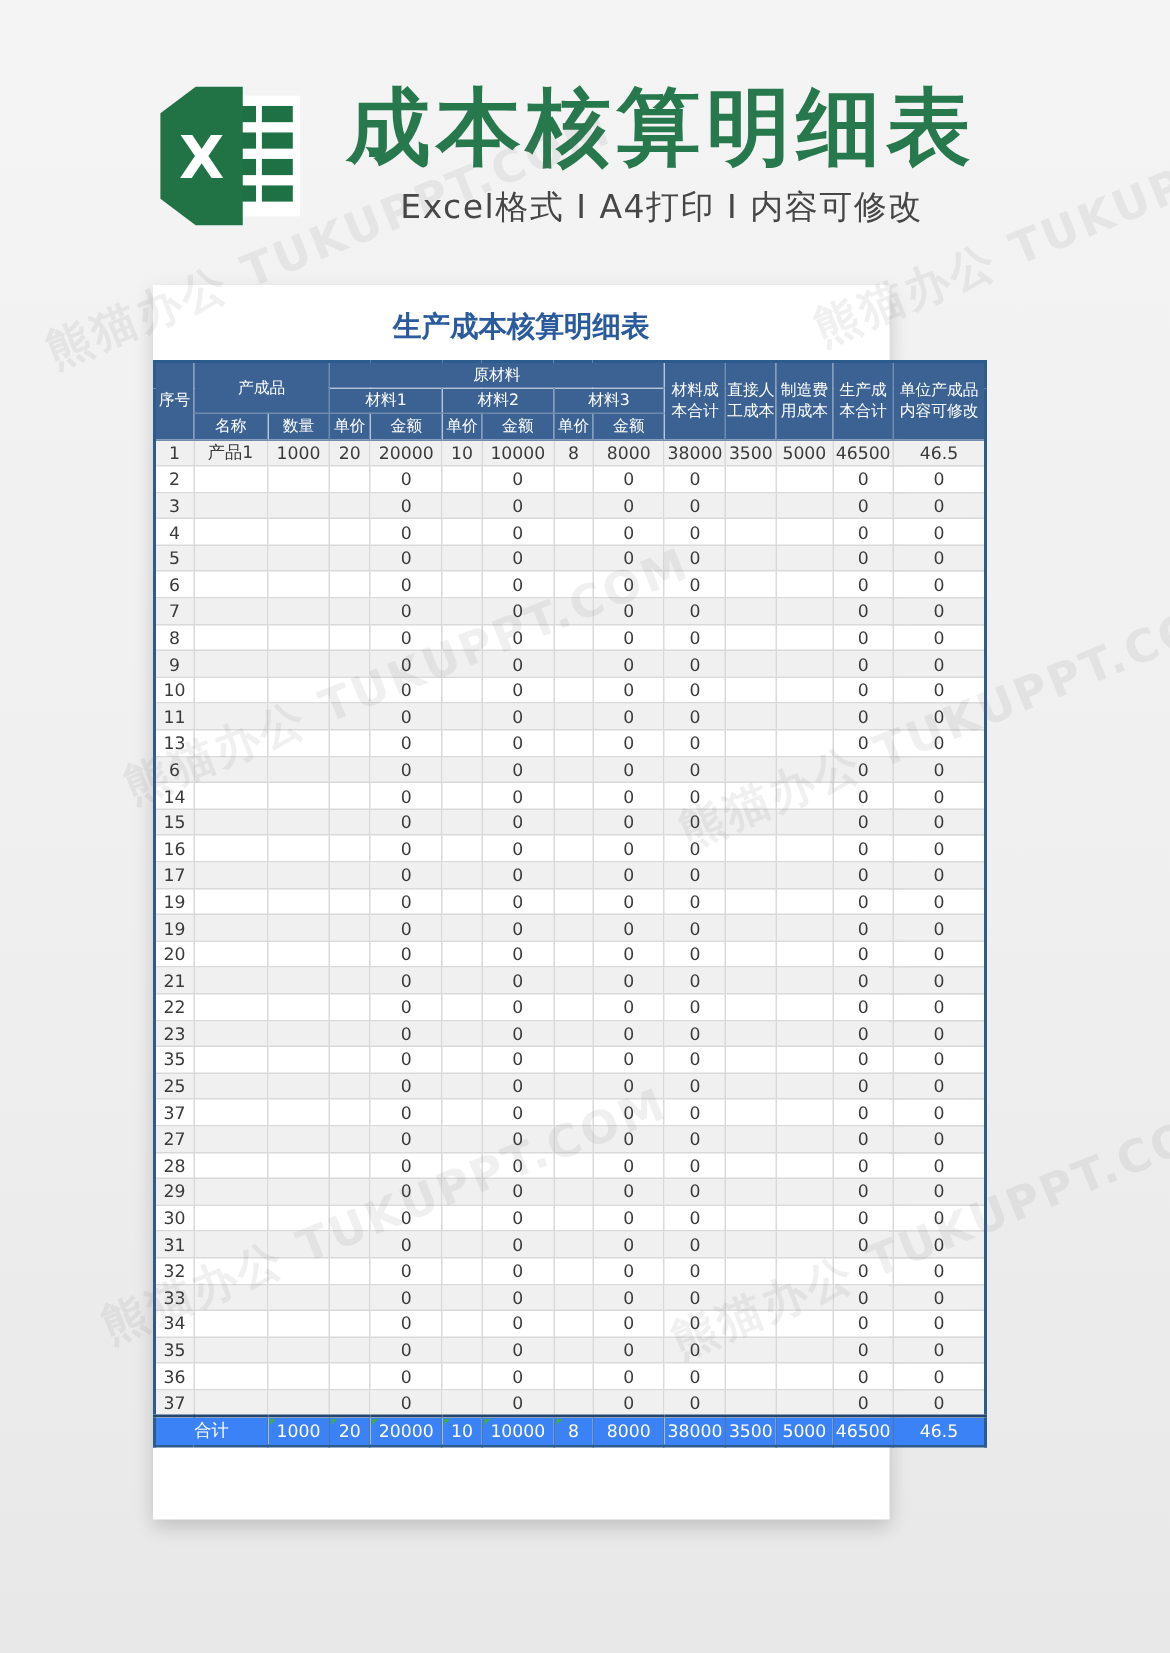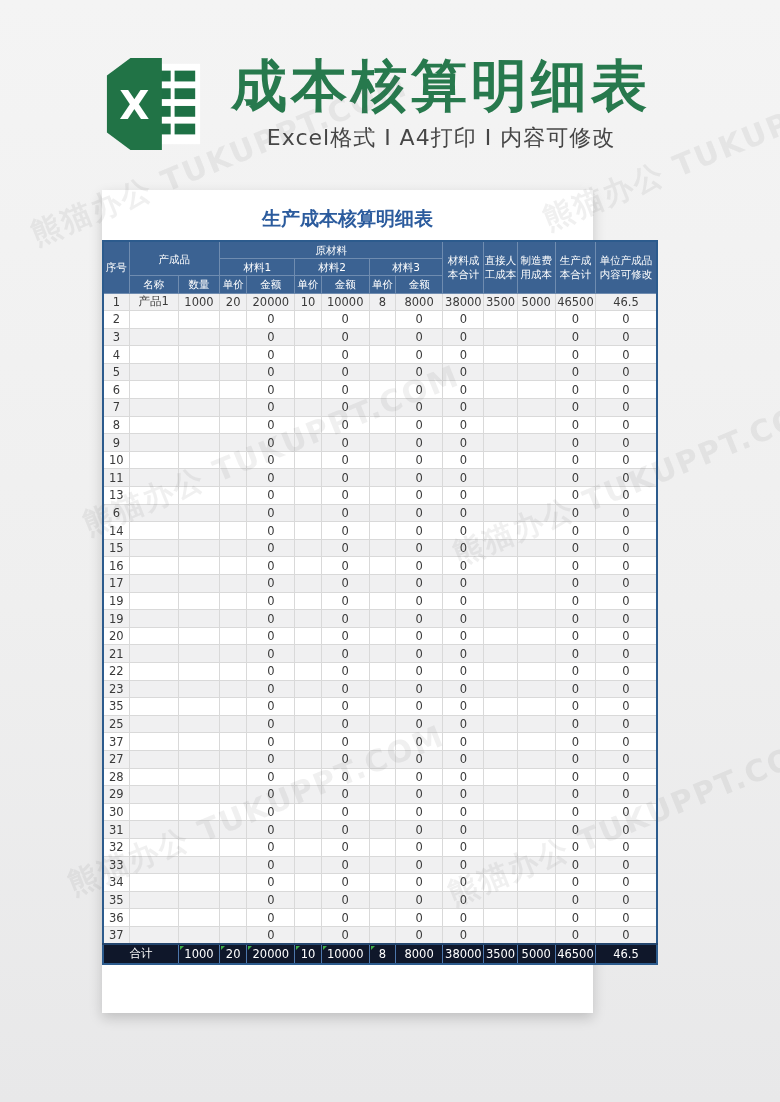--- a/index.html
+++ b/index.html
@@ -47,21 +47,21 @@
     border:1px solid #6f8cb0; text-align:center; white-space:pre-line;
     height:16px; overflow:hidden;
   }
   table.sheet tbody td {
     border:1px solid #d9d9d9; background:#ffffff;
     font-size:11.5px; color:#3a3a3a; text-align:center;
     height:17.6px; padding:0; overflow:hidden;
   }
   table.sheet tbody tr.alt td { background:#f0f0f1; }
   table.sheet tbody tr.total-row td {
-    background:#0f172a; color:#ffffff; height:20px;
+    background:#3b82f6; color:#ffffff; height:20px;
     border-color:#4d77ac; border-top:2px solid #24466e; position:relative;
   }
   .flag {
     position:absolute; left:1px; top:1px; width:0; height:0;
     border-top:4px solid #3fae49; border-right:4px solid transparent; display:block;
   }
   
   col.c-no{width:26px} col.c-name{width:49px} col.c-qty{width:41px}
   col.c-p1{width:27px} col.c-a1{width:48px}
   col.c-p2{width:26px} col.c-a2{width:48px}

